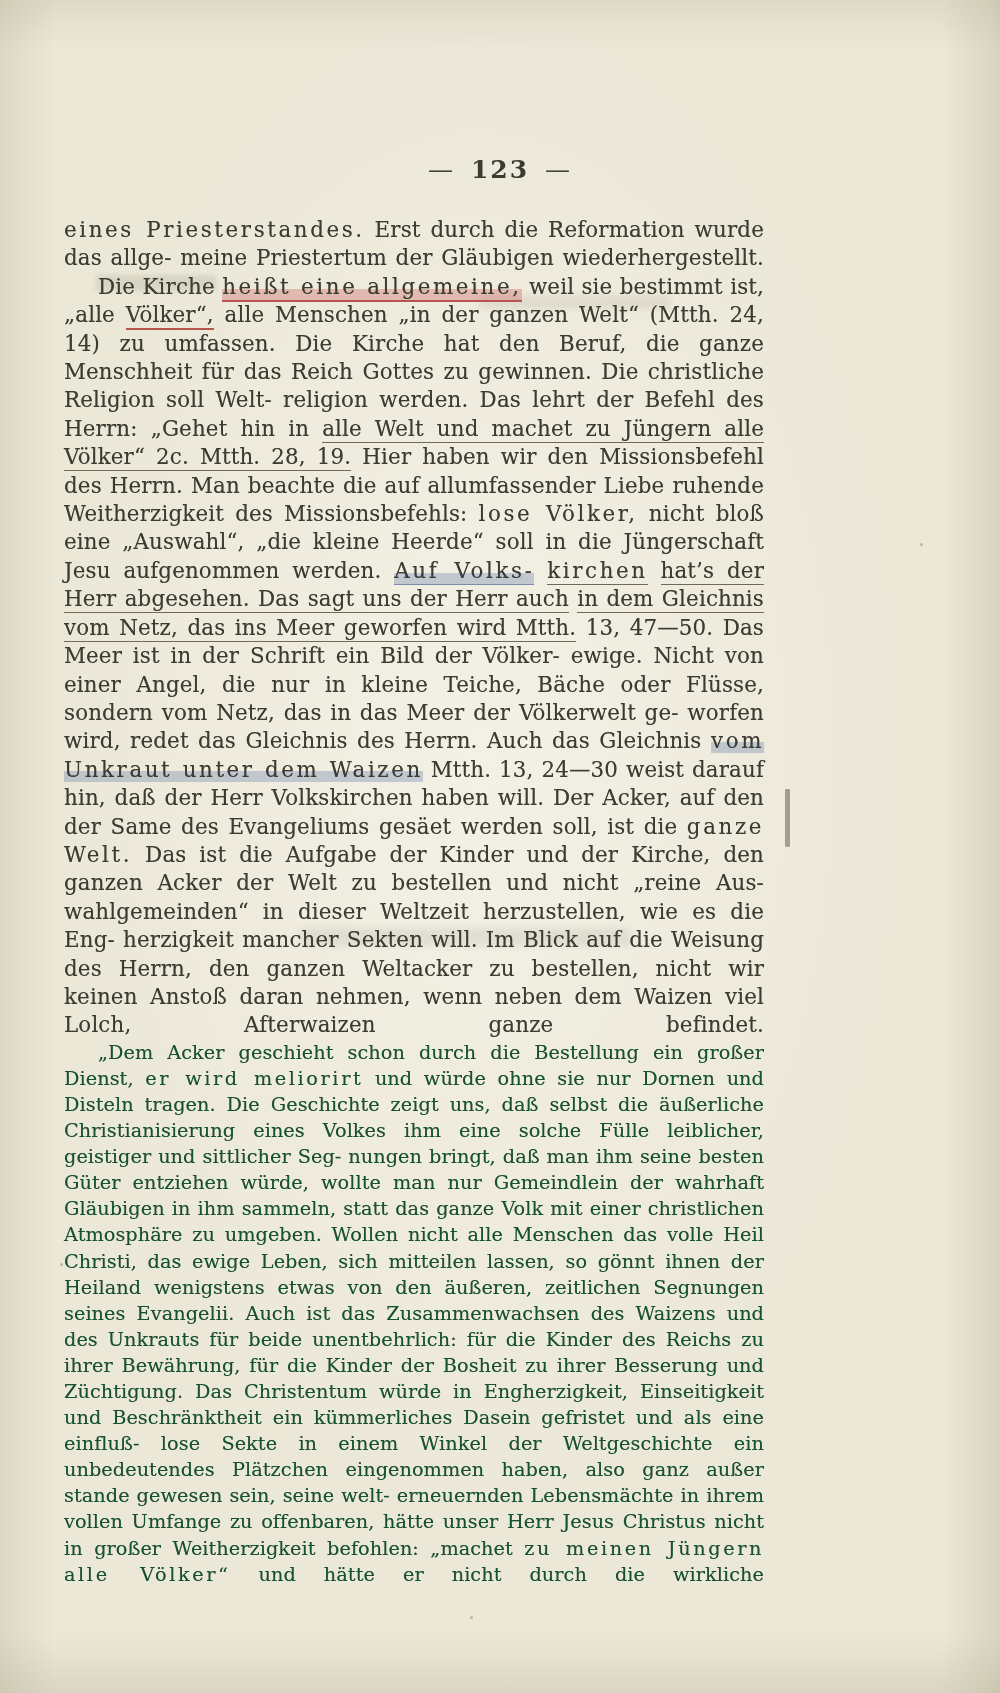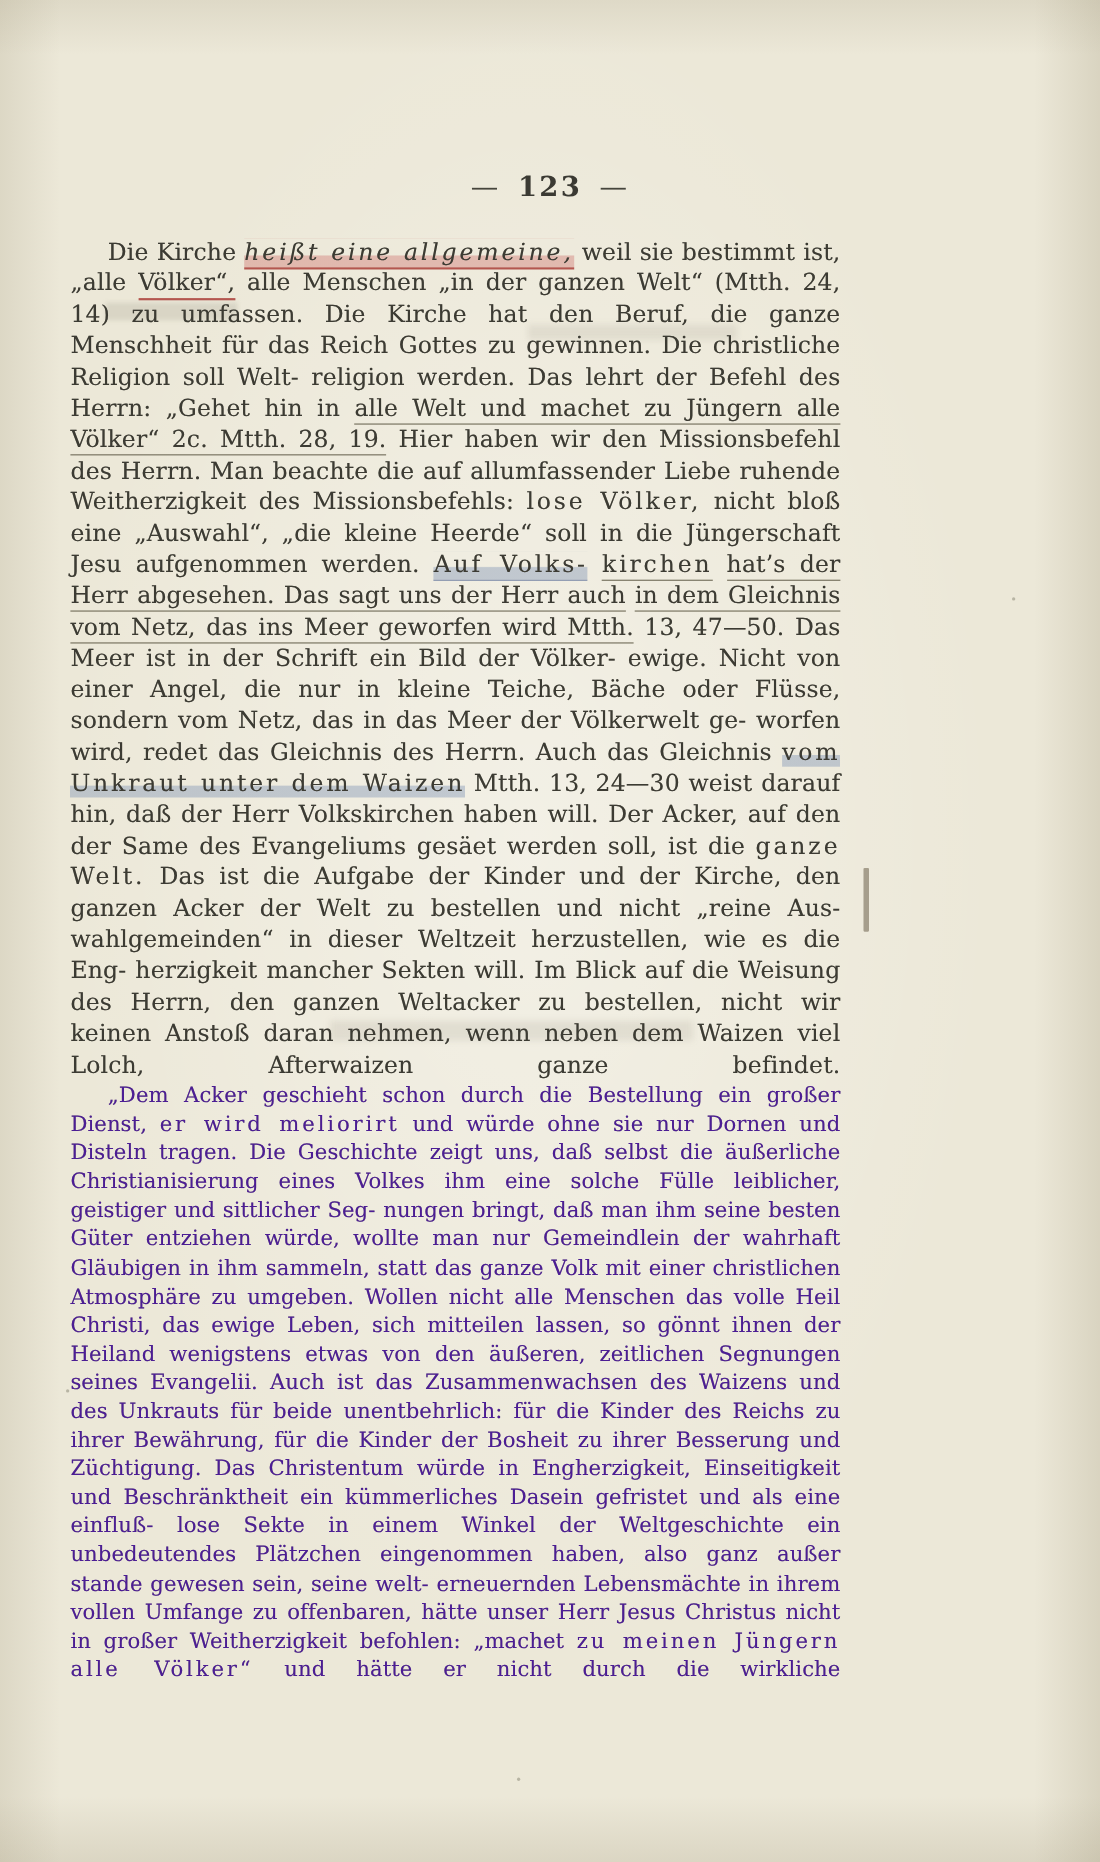--- a/index.html
+++ b/index.html
@@ -66,39 +66,38 @@
     font-size: 21.4px;
     line-height: 28.4px;
     letter-spacing: 0.15px;
     color: #3c3b33;
     text-shadow: 0 0 0.6px rgba(60,58,48,0.45);
   }
   p.small {
     font-size: 19.3px;
     line-height: 26.1px;
     letter-spacing: 0.05px;
-    color: #4c1d95;
+    color: #14532d;
   }
   p.indent {
     text-indent: 34px;
   }
   .sp {
     letter-spacing: 2.6px;
   }
   .u-pen {
     border-bottom: 1.6px solid #6f6a57;
     padding-bottom: 1px;
   }
   .u-red {
     border-bottom: 2px solid #b4564f;
     padding-bottom: 1px;
   }
   .hl-red {
     background: linear-gradient(180deg, rgba(210,120,115,0.0) 58%, rgba(206,112,108,0.40) 59%, rgba(206,112,108,0.40) 100%);
-    font-style: italic;
   }
   .hl-blue {
     background: linear-gradient(180deg, rgba(120,140,180,0.0) 56%, rgba(120,142,178,0.40) 57%, rgba(120,142,178,0.40) 100%);
   }
   .u-blue {
     border-bottom: 1.8px solid #7d8aa8;
     padding-bottom: 1px;
   }
   .marginmark {
     position: absolute;
@@ -160,20 +159,25 @@
   <div class="bleed3"></div>
 
   <div class="folio">
     <span class="dash">—</span><span>123</span><span class="dash">—</span>
   </div>
 
   <div class="marginmark"></div>
 
   <div class="textblock">
 
+    <p>
+      <span class="sp">eines Priesterstandes.</span>
+      <span>Erst durch die Reformation wurde das allge-</span>
+      <span>meine Priestertum der Gläubigen wiederhergestellt.</span>
+    </p>
 
     <p class="indent">
       <span>Die Kirche</span>
       <span class="sp u-red hl-red">heißt eine allgemeine,</span>
       <span>weil sie bestimmt ist,</span>
       <span>„alle</span>
       <span class="u-red">Völker“,</span>
       <span>alle Menschen „in der ganzen Welt“ (Mtth. 24, 14)</span>
       <span>zu umfassen. Die Kirche hat den Beruf, die ganze Menschheit für</span>
       <span>das Reich Gottes zu gewinnen. Die christliche Religion soll Welt-</span>

